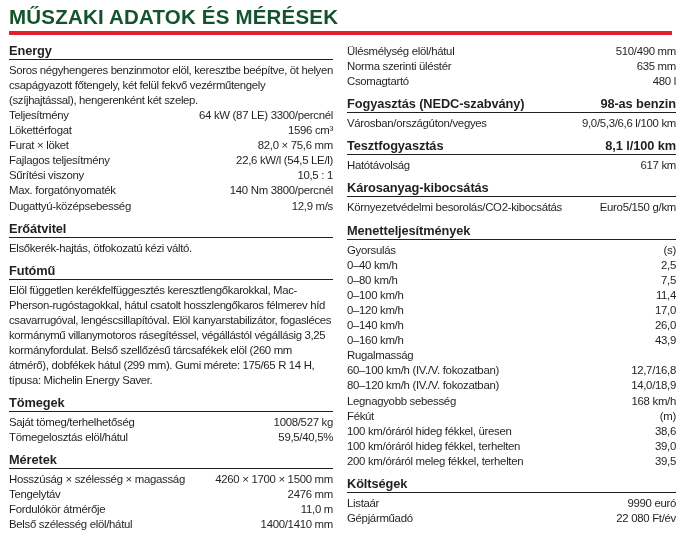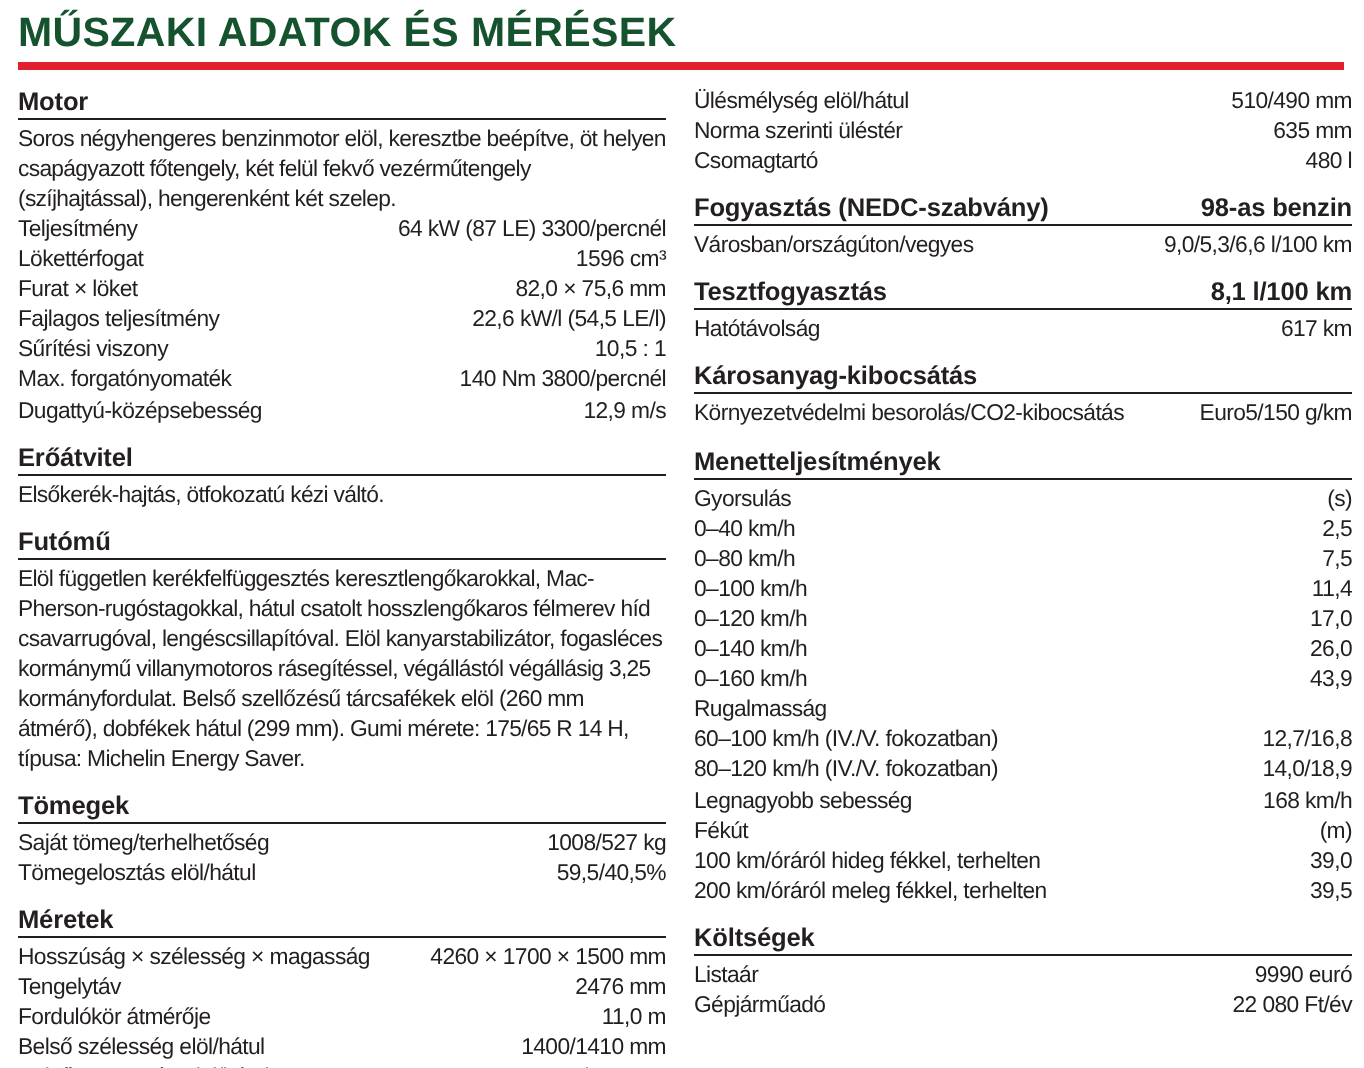--- a/index.html
+++ b/index.html
@@ -46,21 +46,21 @@
 
   <h1 class="title">MŰSZAKI ADATOK ÉS MÉRÉSEK</h1>
   <div class="red-rule"></div>
 
   <div class="columns">
 
     <div class="col-left">
 
       <section>
         <h2 class="sec-h">
-          <span>Motor</span>
+          <span>Energy</span>
         </h2>
         <p class="desc">Soros négyhengeres benzinmotor elöl, keresztbe beépítve, öt helyen csapágyazott főtengely, két felül fekvő vezérműtengely (szíjhajtással), hengerenként két szelep.</p>
         <div class="rows">
   <div class="row">
     <span class="lab">Teljesítmény</span>
     <span class="val">64 kW (87 LE) 3300/percnél</span>
   </div>
 
   <div class="row">
     <span class="lab">Lökettérfogat</span>
@@ -276,20 +276,24 @@
   <div class="row">
     <span class="lab">Legnagyobb sebesség</span>
     <span class="val">168 km/h</span>
   </div>
 
   <div class="row">
     <span class="lab">Fékút</span>
     <span class="val">(m)</span>
   </div>
 
+  <div class="row">
+    <span class="lab">100 km/óráról hideg fékkel, üresen</span>
+    <span class="val">38,6</span>
+  </div>
 
   <div class="row">
     <span class="lab">100 km/óráról hideg fékkel, terhelten</span>
     <span class="val">39,0</span>
   </div>
 
   <div class="row">
     <span class="lab">200 km/óráról meleg fékkel, terhelten</span>
     <span class="val">39,5</span>
   </div>

